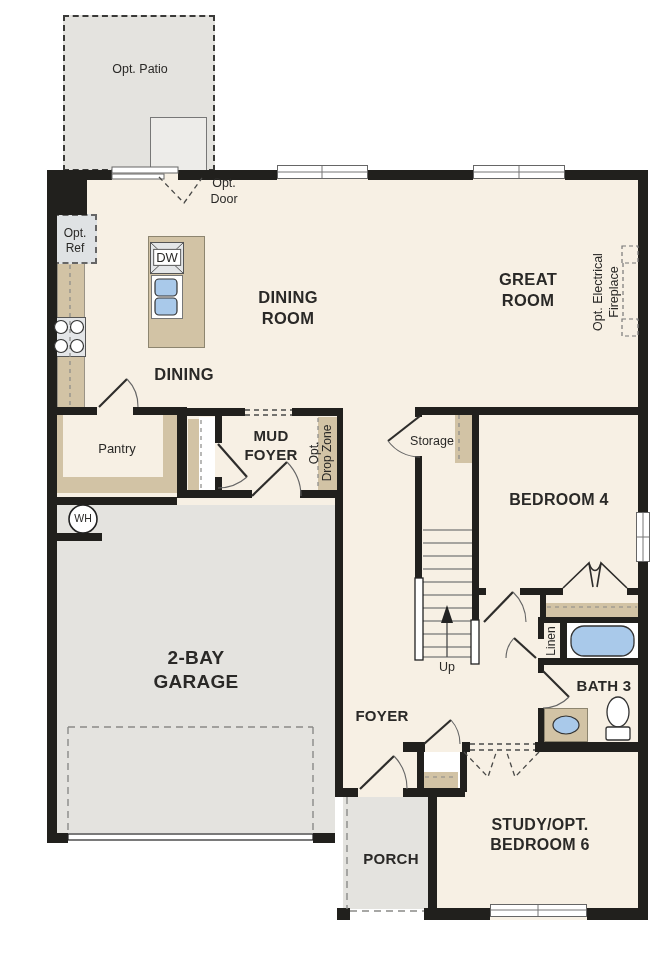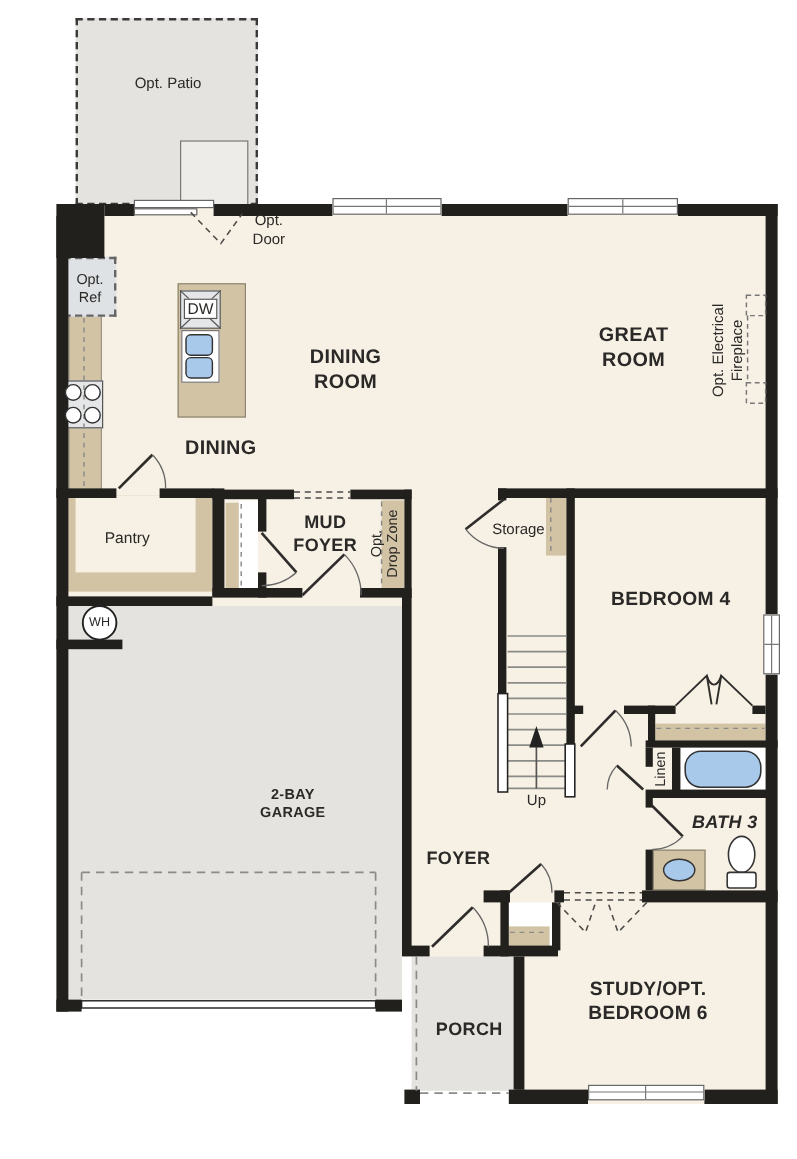--- a/index.html
+++ b/index.html
@@ -242,30 +242,30 @@
   <div class="lbl" style="left:75px;top:241px;font-size:12px;">Opt.
 Ref</div>
   <div class="lbl" style="left:167px;top:258px;font-size:13px;"><span class="chip">DW</span></div>
   <div class="lbl b" style="left:288px;top:290px;font-size:16.5px;margin-top:18px;">DINING
 ROOM</div>
   <div class="lbl b" style="left:528px;top:290px;font-size:16.5px;">GREAT
 ROOM</div>
   <div class="lbl b" style="left:184px;top:374px;font-size:16.5px;">DINING</div>
   <div class="lbl rot" style="left:607px;top:292px;font-size:12.5px;width:120px;">Opt. Electrical
 Fireplace</div>
-  <div class="lbl" style="left:106px;top:449px;font-size:13px;">Pantry</div>
+  <div class="lbl" style="left:117px;top:449px;font-size:13px;">Pantry</div>
   <div class="lbl b" style="left:271px;top:446px;font-size:15px;">MUD
 FOYER</div>
   <div class="lbl rot" style="left:321px;top:453px;font-size:12px;width:80px;line-height:1.1;">Opt.
 Drop Zone</div>
   <div class="lbl" style="left:432px;top:442px;font-size:12.5px;">Storage</div>
   <div class="lbl b" style="left:559px;top:500px;font-size:16px;">BEDROOM 4</div>
   <div class="lbl" style="left:83px;top:519px;font-size:10.5px;">WH</div>
-  <div class="lbl b" style="left:196px;top:670px;font-size:12px;margin-left:48px;">2-BAY
+  <div class="lbl b" style="left:196px;top:670px;font-size:19px;">2-BAY
 GARAGE</div>
   <div class="lbl" style="left:447px;top:668px;font-size:12.5px;">Up</div>
   <div class="lbl rot" style="left:551px;top:641px;font-size:12px;width:44px;">Linen</div>
-  <div class="lbl b" style="left:604px;top:686px;font-size:15px;font-style:italic;">BATH 3</div>
+  <div class="lbl b" style="left:604px;top:686px;font-size:15px;">BATH 3</div>
   <div class="lbl b" style="left:382px;top:716px;font-size:15px;">FOYER</div>
   <div class="lbl b" style="left:391px;top:859px;font-size:15px;">PORCH</div>
   <div class="lbl b" style="left:540px;top:835px;font-size:16px;">STUDY/OPT.
 BEDROOM 6</div>
 </div>
 
 </body></html>

